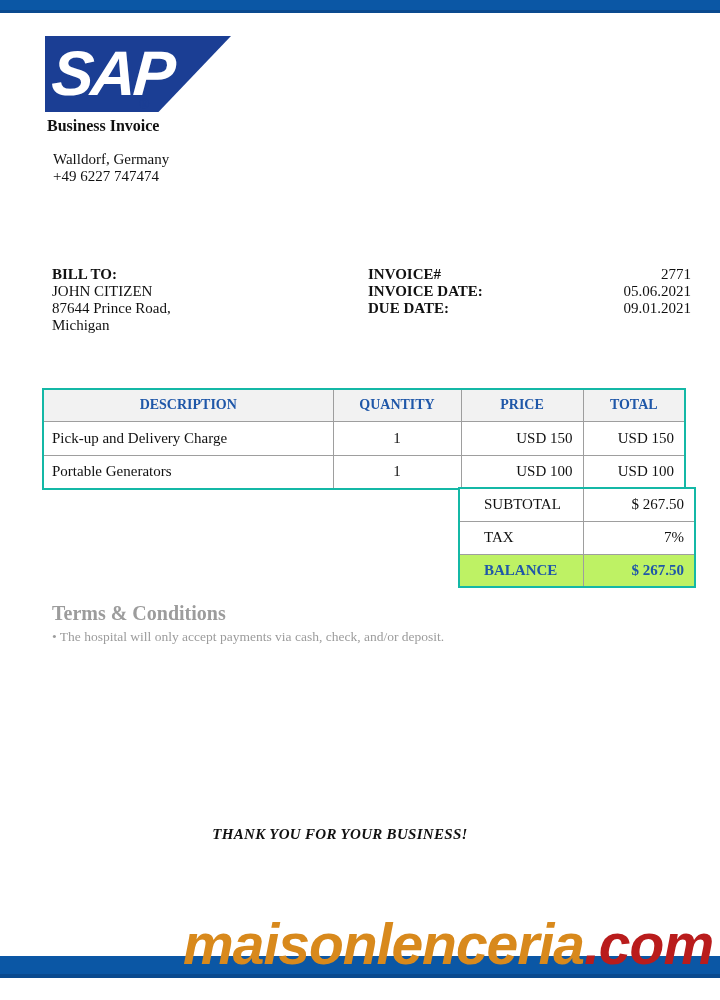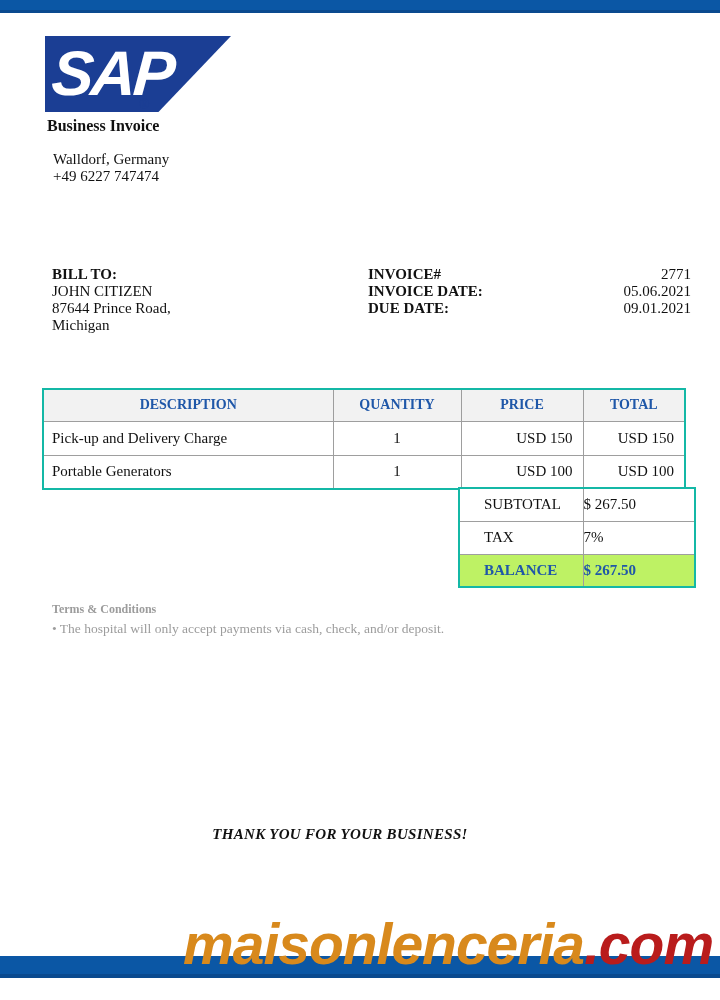--- a/index.html
+++ b/index.html
@@ -83,28 +83,28 @@
   .td-price { text-align: right; padding-right: 10px; }
   .td-total { text-align: right; padding-right: 10px; }
 
   
   .summary {
     position: absolute; left: 458px; top: 487px; width: 226px;
     font-size: 15px; table-layout: fixed;
   }
   .summary td { border: 1.5px solid #9e9e9e; height: 33px; background: #ffffff; }
   .sum-label { width: 124px; text-align: left; padding-left: 24px; }
-  .sum-value { width: 112px; }
+  .sum-value { width: 112px; text-align: right; padding-right: 10px; }
   .summary tr.highlight td {
     background: #bef264; color: #1f57a8; font-weight: bold;
   }
 
   
   .terms { position: absolute; left: 52px; top: 602px; color: #9c9c9c; }
-  .terms-title { font-weight: bold; font-size: 12px; margin-bottom: 5px; }
+  .terms-title { font-weight: bold; font-size: 20px; margin-bottom: 5px; }
   .terms-item { font-size: 13.5px; line-height: 14.5px; }
 
   
   .payment { position: absolute; left: 52px; top: 704px; }
   .payment-title { font-weight: bold; font-size: 17.5px; margin-bottom: 4px; }
   .payment-line { font-size: 14px; line-height: 16px; }
 
   
   .thankyou {
     position: absolute; left: 0; top: 826px; width: 680px;

